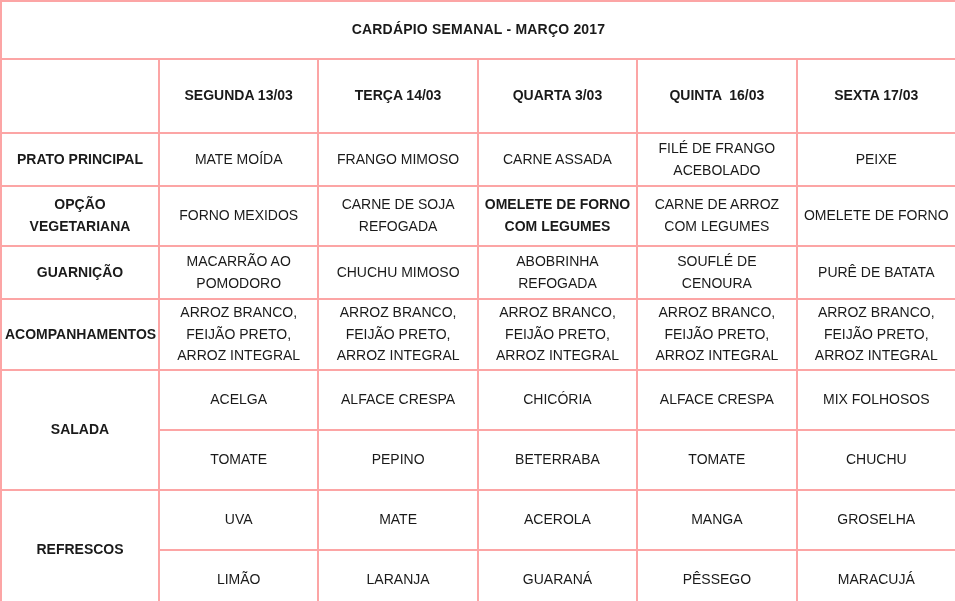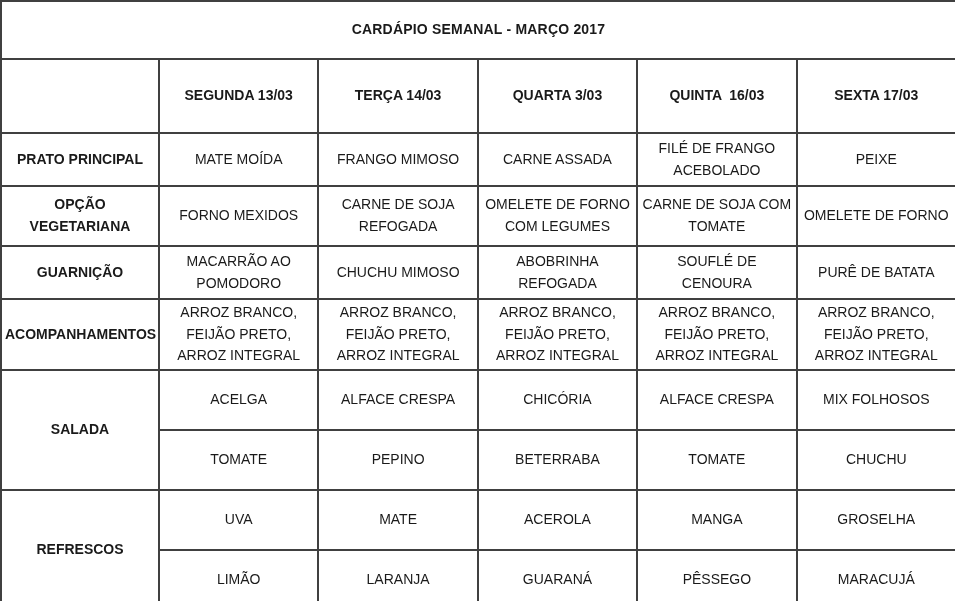--- a/index.html
+++ b/index.html
@@ -5,21 +5,21 @@
   html, body { margin: 0; padding: 0; background: #ffffff; }
   body { font-family: "Liberation Sans", "DejaVu Sans", sans-serif; color: #1a1a1a; }
   table.menu {
     border-collapse: collapse;
     table-layout: fixed;
     width: 955px;
     height: 601px;
     background: #ffffff;
   }
   table.menu td, table.menu th {
-    border: 2px solid #404040;
+    border: 2px solid #fca5a5;
     text-align: center;
     vertical-align: middle;
     padding: 2px 3px;
     font-size: 14px;
     line-height: 1.55;
     overflow: hidden;
   }
   col.c-label { width: 158px; }
   col.c-day   { width: 159.4px; }
   tr.r-title  { height: 58px; }
@@ -34,21 +34,21 @@
   .day-header {
     font-weight: bold;
     font-size: 14px;
     white-space: pre-wrap;
   }
   .row-label {
     font-weight: bold;
     font-size: 14px;
   }
   .menu-cell { font-weight: normal; }
-  .small-text { font-size: 10.5px; line-height: 1.5; }
+  .small-text { font-size: 10.5px; line-height: 1.5; font-weight: bold; }
 </style>
 </head>
 <body>
 
 <table class="menu">
   <colgroup>
     <col class="c-label">
     <col class="c-day">
       <col class="c-day">
       <col class="c-day">
@@ -77,21 +77,21 @@
     <td class="menu-cell">CARNE ASSADA</td>
     <td class="menu-cell">FILÉ DE FRANGO ACEBOLADO</td>
     <td class="menu-cell">PEIXE</td>
   </tr>
 
   <tr class="r-60">
     <td class="row-label">OPÇÃO VEGETARIANA</td>
     <td class="menu-cell">FORNO MEXIDOS</td>
     <td class="menu-cell">CARNE DE SOJA REFOGADA</td>
     <td class="menu-cell small-text">OMELETE DE FORNO COM LEGUMES</td>
-    <td class="menu-cell">CARNE DE SOJA COM TOMATE</td>
+    <td class="menu-cell">CARNE DE ARROZ COM LEGUMES</td>
     <td class="menu-cell">OMELETE DE FORNO</td>
   </tr>
 
   <tr class="r-61">
     <td class="row-label">GUARNIÇÃO</td>
     <td class="menu-cell">MACARRÃO AO POMODORO</td>
     <td class="menu-cell">CHUCHU MIMOSO</td>
     <td class="menu-cell">ABOBRINHA REFOGADA</td>
     <td class="menu-cell">SOUFLÉ DE CENOURA</td>
     <td class="menu-cell">PURÊ DE BATATA</td>

